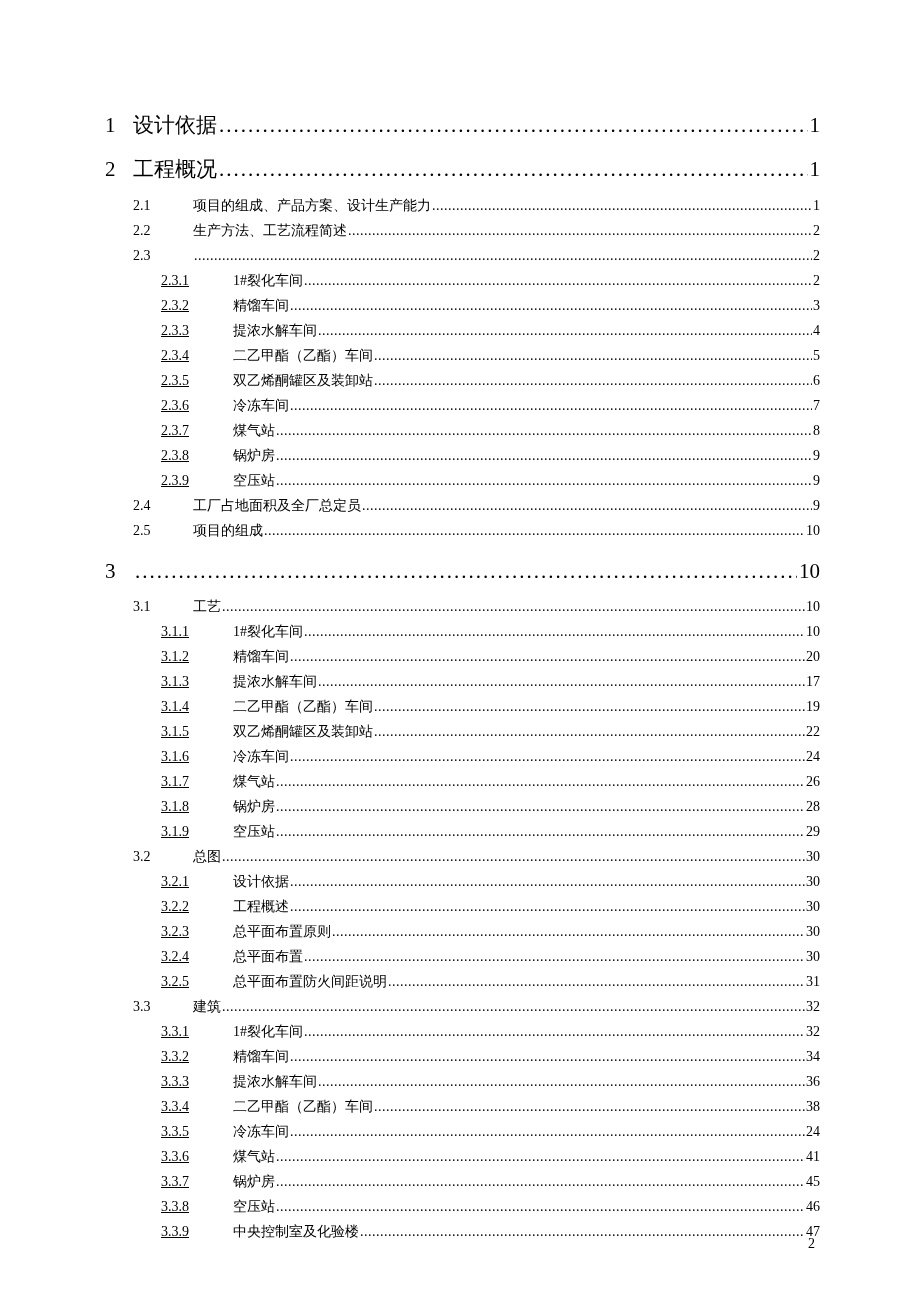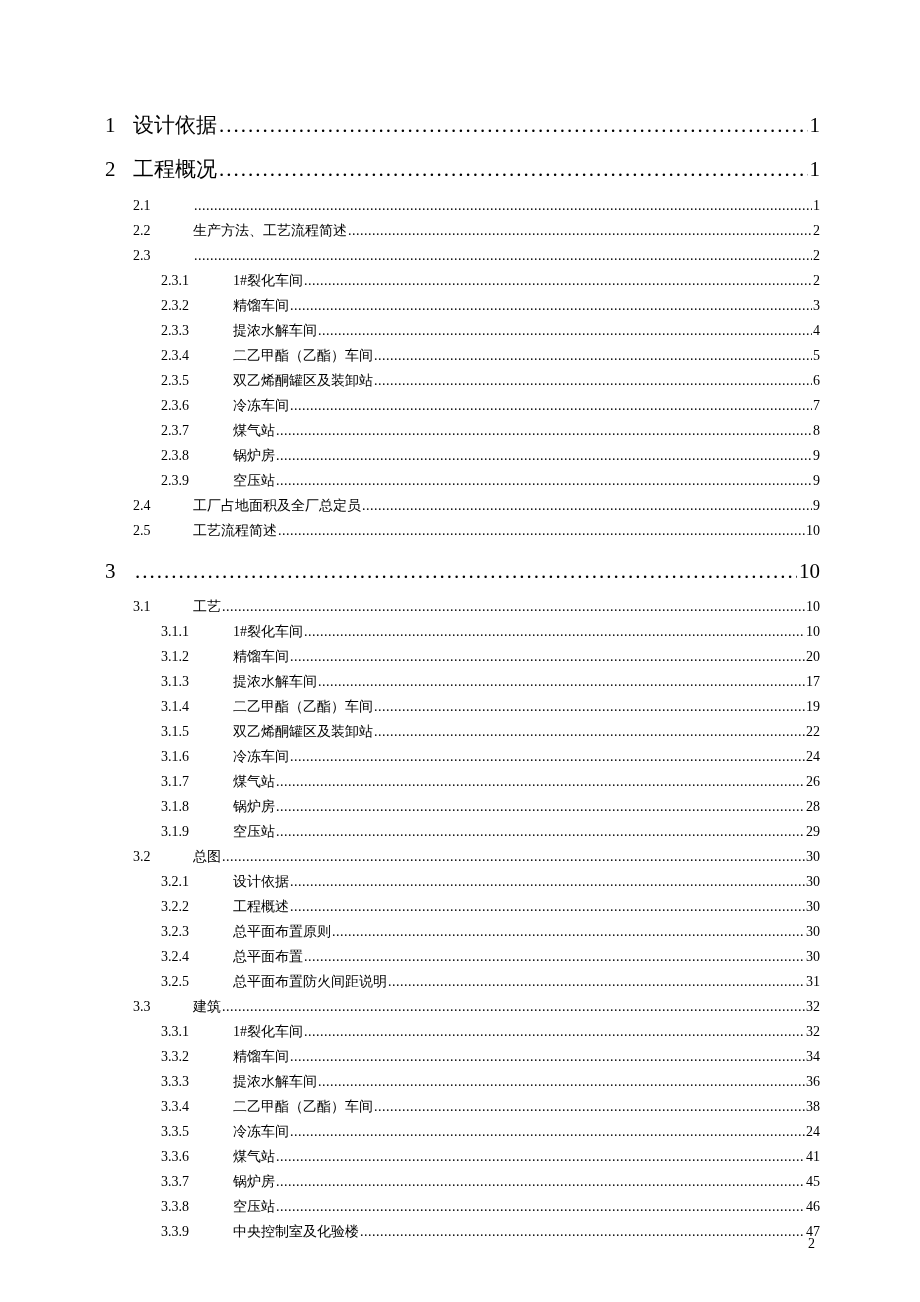--- a/index.html
+++ b/index.html
@@ -58,20 +58,21 @@
       flex: 0 0 60px;
       font-family: "Times New Roman", serif;
     }
     .toc-l3 {
       padding-left: 56px;
     }
     .toc-l3 .num {
       width: 72px;
       flex: 0 0 72px;
       font-family: "Times New Roman", serif;
+      text-decoration: underline;
     }
     .toc-l2 .title, .toc-l3 .title {
       white-space: nowrap;
     }
     .toc-l2 .dots, .toc-l3 .dots {
       flex: 1 1 auto;
       overflow: hidden;
       white-space: nowrap;
       letter-spacing: 0.5px;
       font-family: "Times New Roman", serif;
@@ -101,20 +102,21 @@
         <span class="page-num">1</span>
       </div>
       <div class="toc-l1">
         <span class="num">2</span>
         <span class="title">工程概况</span>
         <span class="dots">..............................................................................................................................................................................</span>
         <span class="page-num">1</span>
       </div>
       <div class="toc-l2">
         <span class="num">2.1</span>
+        <span class="title">项目的组成、产品方案、设计生产能力</span>
         <span class="dots">........................................................................................................................................................................................................................................................................................</span>
         <span class="page-num">1</span>
       </div>
       <div class="toc-l2">
         <span class="num">2.2</span>
         <span class="title">生产方法、工艺流程简述</span>
         <span class="dots">........................................................................................................................................................................................................................................................................................</span>
         <span class="page-num">2</span>
       </div>
       <div class="toc-l2">
@@ -177,21 +179,21 @@
         <span class="page-num">9</span>
       </div>
       <div class="toc-l2">
         <span class="num">2.4</span>
         <span class="title">工厂占地面积及全厂总定员</span>
         <span class="dots">........................................................................................................................................................................................................................................................................................</span>
         <span class="page-num">9</span>
       </div>
       <div class="toc-l2">
         <span class="num">2.5</span>
-        <span class="title">工艺流程简述</span>
+        <span class="title">项目的组成</span>
         <span class="dots">........................................................................................................................................................................................................................................................................................</span>
         <span class="page-num">10</span>
       </div>
       <div class="toc-l1">
         <span class="num">3</span>
         <span class="dots">..............................................................................................................................................................................</span>
         <span class="page-num">10</span>
       </div>
       <div class="toc-l2">
         <span class="num">3.1</span>

